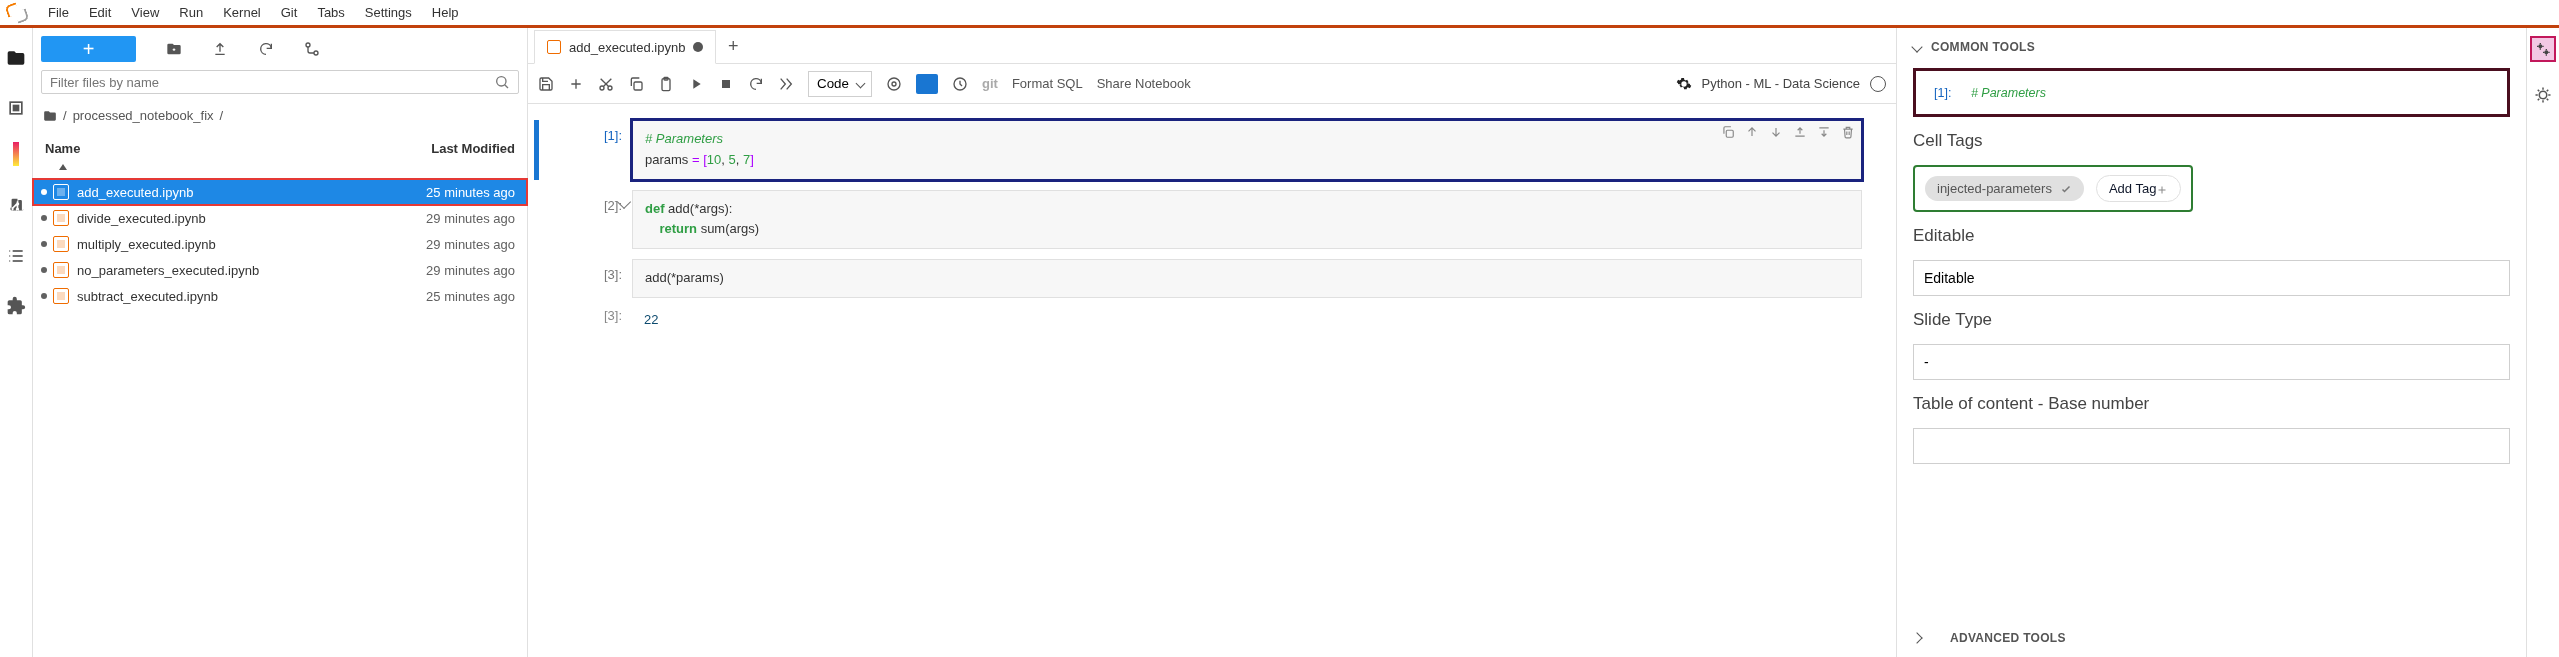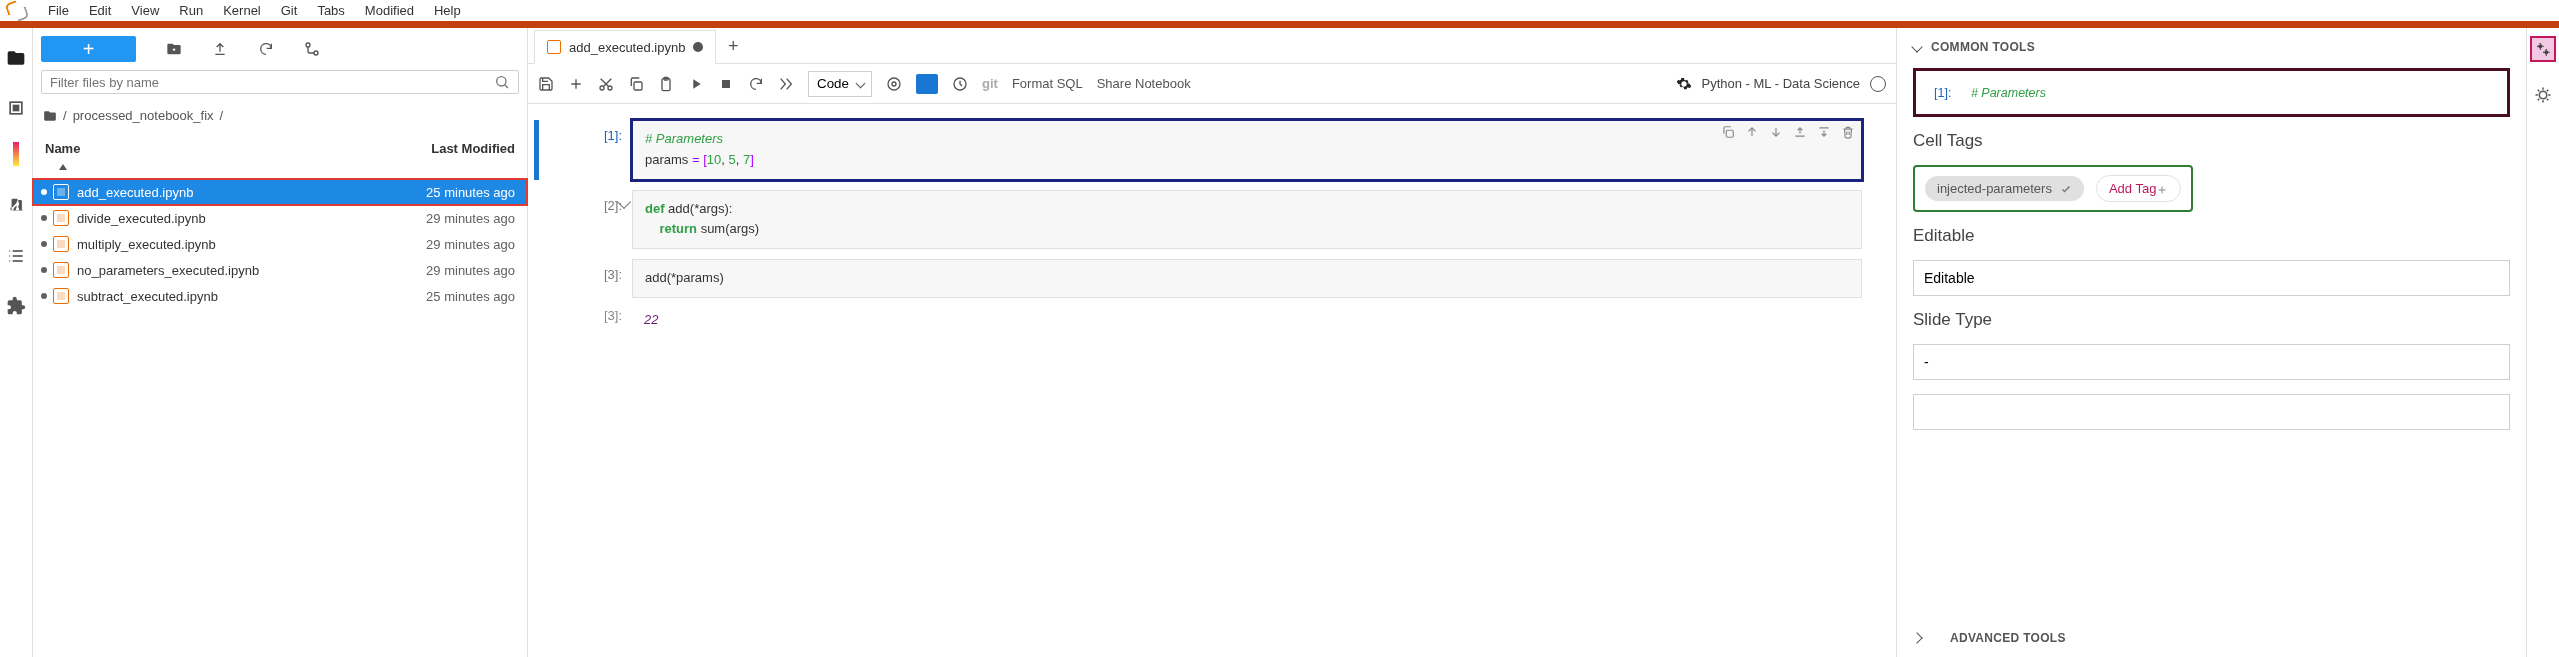--- a/index.html
+++ b/index.html
@@ -1,19 +1,19 @@
 <!DOCTYPE html>
 <html><head>
 <meta charset="utf-8">
 <style>
 * { box-sizing: border-box; margin: 0; padding: 0; font-family: -apple-system, BlinkMacSystemFont, "Segoe UI", Helvetica, Arial, sans-serif; }
 body { width: 2559px; height: 657px; background: #fff; overflow: hidden; font-size: 13px; color: #333; }
 
 
-.menubar { height: 28px; display: flex; align-items: center; padding: 0 6px; border-bottom: 7px solid #c2410c; }
+.menubar { height: 28px; display: flex; align-items: center; padding: 0 6px; border-bottom: 3px solid #c2410c; }
 .menubar .logo { width: 22px; height: 22px; margin-right: 10px; position: relative; }
 .menubar .logo::before { content:""; position:absolute; width:10px; height:10px; border:2px solid #f57c00; border-right:none; border-bottom:none; border-radius:50% 0 0 0; top:2px; left:0; transform: rotate(-20deg);}
 .menubar .logo::after { content:""; position:absolute; width:10px; height:10px; border:2px solid #9e9e9e; border-left:none; border-top:none; border-radius:0 0 50% 0; bottom:2px; right:0; transform: rotate(-20deg);}
 .menubar .menuitem { padding: 4px 10px; cursor: pointer; }
 
 
 .body-grid { display: grid; grid-template-columns: 33px 495px 1fr 630px 33px; height: calc(100% - 28px); }
 
 
 .activity { border-right: 1px solid #e0e0e0; display: flex; flex-direction: column; align-items: center; padding-top: 20px; gap: 30px; }
@@ -75,36 +75,36 @@
 .cell.active { position:relative; }
 .cell.active::before { content:""; position:absolute; left:-28px; top:0; bottom:0; width:5px; background:#1976d2; }
 .cell.active .codebox { outline:3px solid #1a237e; outline-offset:-1px; }
 .cell .codebox .cm { white-space:pre; line-height:1.6; }
 .tok-comment { color:#2f9e44; font-style:italic; }
 .tok-num { color:#2f9e44; }
 .tok-def { color:#2f9e44; font-weight:600; }
 .tok-op { color:#aa00ff; }
 .cell .actions { position:absolute; right:6px; top:4px; display:flex; gap:10px; color:#888; }
 .cell .fold { position:absolute; left:-14px; top:6px; width:10px; height:10px; border-right:1.5px solid #777; border-bottom:1.5px solid #777; transform:rotate(45deg); }
-.out { color:#701a75; padding:4px 12px;font-style:italic; }
+.out { color:#0c4a6e; padding:4px 12px; }
 .cells .out-row { display:grid; grid-template-columns:70px 1fr; }
 .cells .out-row .prompt { text-align:right; padding-right:10px; color:#888; }
 
 
 .rpanel { border-left:1px solid #e0e0e0; padding:12px 16px; display:flex; flex-direction:column; gap:14px; overflow:auto; }
 .rpanel .sec-title { display:flex; align-items:center; gap:6px; font-size:12px; font-weight:600; color:#555; letter-spacing:.3px; }
 .rpanel .chev { width:8px; height:8px; border-right:1.5px solid #555; border-bottom:1.5px solid #555; transform:rotate(45deg); margin-right:4px; }
 .rpanel .chev.right { transform:rotate(-45deg); }
 .rpanel .preview { border:3px solid #4a0e1f; padding:14px 18px; font-family:Menlo,Consolas,monospace; font-size:12.5px; color:#777; }
 .rpanel .preview .prompt { color:#1565c0; margin-right:12px; }
 .rpanel .preview .cmt { color:#2f9e44; font-style:italic; }
 .rpanel .label { font-size:17px; color:#444; }
 .rpanel .tagbox { display:flex; align-items:center; gap:12px; border:2px solid #2e7d32; padding:8px 10px; border-radius:4px; width:fit-content; }
 .rpanel .tagchip { background:#e0e0e0; border-radius:14px; padding:5px 12px; display:flex; align-items:center; gap:8px; color:#555; }
-.rpanel .addtag { display:flex; align-items:flex-end; gap:0; color:#be185d; border:1px solid #e0e0e0; border-radius:14px; padding:5px 12px; }
+.rpanel .addtag { display:flex; align-items:flex-end; gap:0; color:#0f172a; border:1px solid #e0e0e0; border-radius:14px; padding:5px 12px; }
 .rpanel input.field { width:100%; height:36px; border:1px solid #cfcfcf; padding:0 10px; font-size:14px; }
 .rpanel .adv { margin-top:auto;gap:25px; }
 
 
 .ractivity { border-left:1px solid #e0e0e0; display:flex; flex-direction:column; align-items:center; padding-top:8px; gap:24px; }
 .ractivity .btnhl { width:26px; height:26px; background:#f3c8e4; border:2px solid #c2185b; display:flex; align-items:center; justify-content:center; }
 .ractivity .gear { width:16px; height:16px; color:#444; }
 
 svg { display:block; }
 </style>
@@ -113,21 +113,21 @@
 
 <div class="menubar">
   <span class="logo"></span>
   <span class="menuitem">File</span>
   <span class="menuitem">Edit</span>
   <span class="menuitem">View</span>
   <span class="menuitem">Run</span>
   <span class="menuitem">Kernel</span>
   <span class="menuitem">Git</span>
   <span class="menuitem">Tabs</span>
-  <span class="menuitem">Modified</span>
+  <span class="menuitem">Settings</span>
   <span class="menuitem">Help</span>
 </div>
 
 <div class="body-grid">
 
   <div class="activity">
     <span class="aicon selected">
         <svg viewBox="0 0 24 24" fill="currentColor">
           <path d="M10 4H4a2 2 0 0 0-2 2v12a2 2 0 0 0 2 2h16a2 2 0 0 0 2-2V8a2 2 0 0 0-2-2h-8l-2-2z"></path>
         </svg>
@@ -434,20 +434,21 @@
           </svg>
       </span>
     </div>
 
     <div class="label">Editable</div>
     <input class="field" value="Editable" style="">
 
     <div class="label">Slide Type</div>
     <input class="field" value="-" style="">
 
+    <div class="label">Table of content - Base number</div>
     <input class="field" value="" style="">
 
     <div class="sec-title adv">
       <span class="chev right"></span>
       <span>ADVANCED TOOLS</span>
     </div>
   </div>
 
   <div class="ractivity">
     <div class="btnhl">

